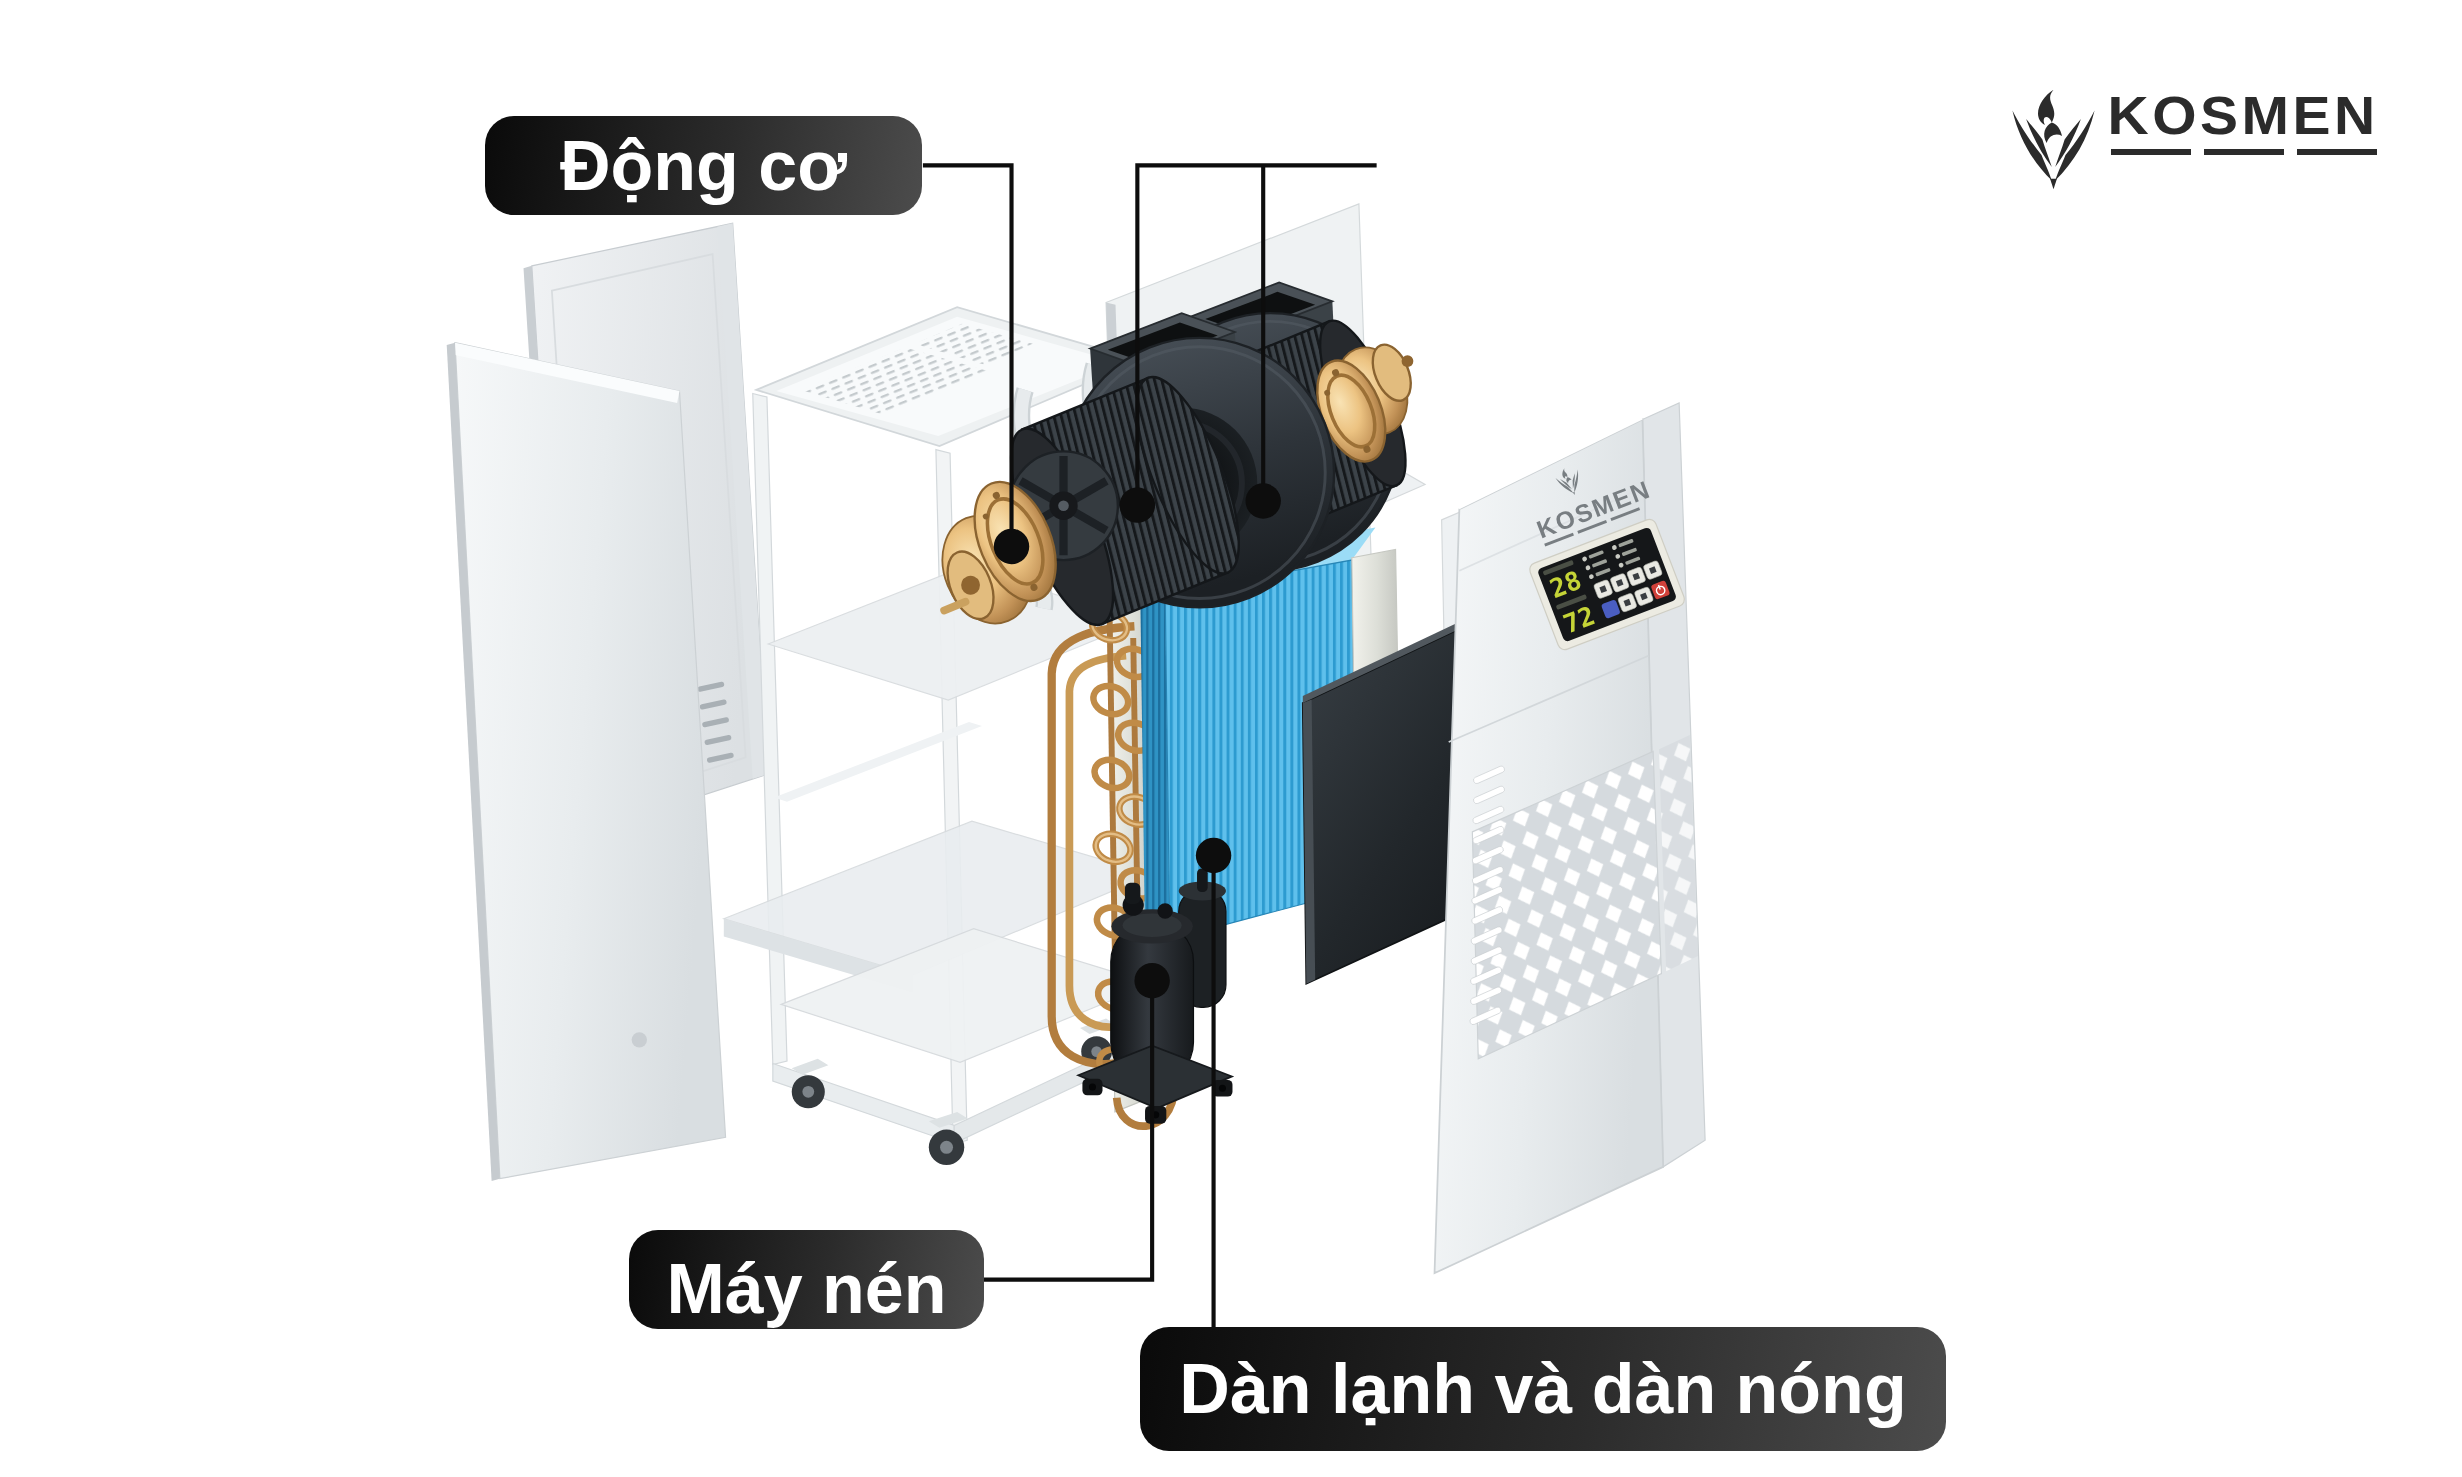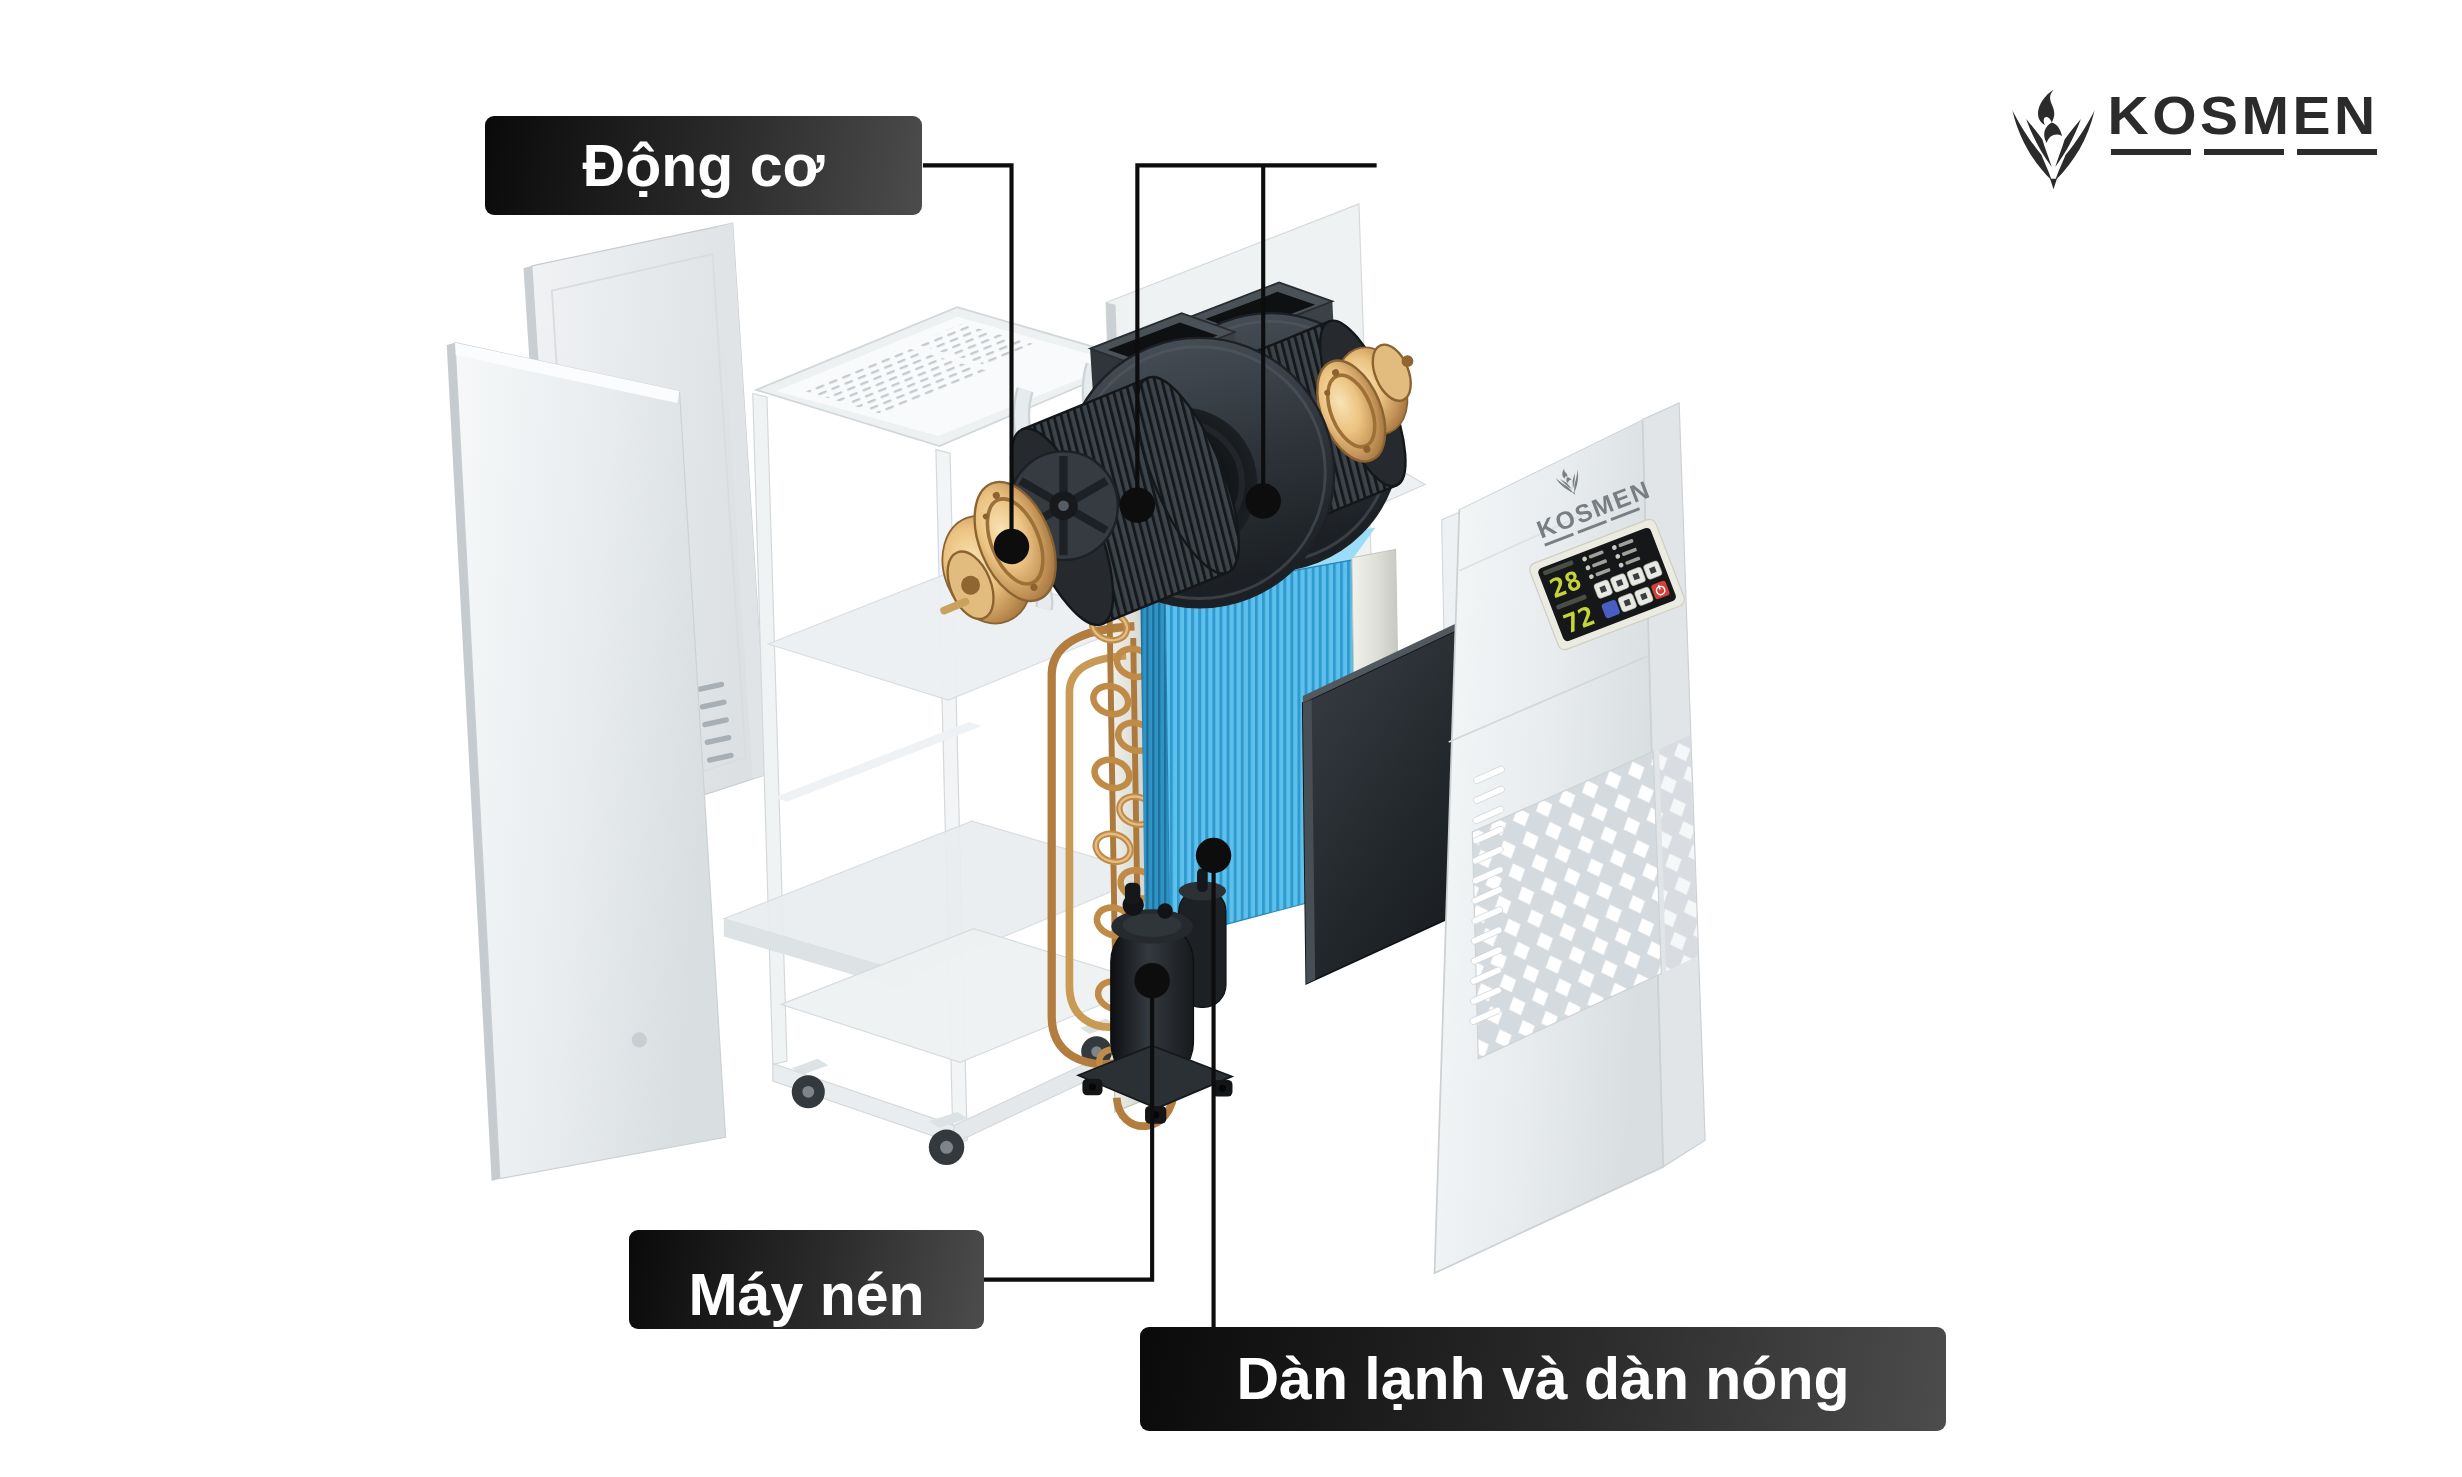--- a/index.html
+++ b/index.html
@@ -1,25 +1,25 @@
 <!DOCTYPE html>
 <html style="font-size:9.5px"><head>
 <meta charset="utf-8">
 <style>
   html,body{margin:0;padding:0;background:#ffffff;}
   #stage{position:relative;width:2462px;height:1477px;background:#ffffff;overflow:hidden;
          font-family:"Liberation Sans",sans-serif;}
   #scene{position:absolute;left:0;top:0;z-index:1;}
   .callout-label{position:absolute;z-index:3;display:flex;align-items:center;justify-content:center;
       background:linear-gradient(100deg,#0a0a0a 0%,#2b2b2b 55%,#4c4c4c 100%);
-      color:#ffffff;font-weight:bold;font-size:59px;border-radius:9px;white-space:nowrap;}
+      color:#ffffff;font-weight:bold;font-size:70px;border-radius:29px;white-space:nowrap;}
   #label-motor{left:485px;top:116px;width:437px;height:99px;}
   #label-fan{left:1378px;top:116px;width:482px;height:99px;}
   #label-compressor{left:629px;top:1230px;width:355px;height:99px;align-items:flex-end;}
-  #label-coils{left:1140px;top:1327px;width:806px;height:104px;}
+  #label-coils{left:1140px;top:1327px;width:806px;height:124px;}
   #brand-logo{position:absolute;z-index:3;left:2009px;top:87px;width:402px;height:124px;
       display:flex;align-items:flex-start;}
   #brand-logo .mark{width:89px;height:105px;flex:0 0 auto;}
   .brand-text-wrap{margin-left:9.5px;}
   .brand-name{font-size:57px;font-weight:bold;letter-spacing:3.5px;color:#2b2b2b;line-height:1.0;
       display:block;transform:scaleY(0.95);}
   .logo-bars{display:flex;gap:13px;margin:4.7px 0 0 3.5px;}
   .logo-bars div{width:80px;height:6.5px;background:#2b2b2b;}
 </style>
 </head>

